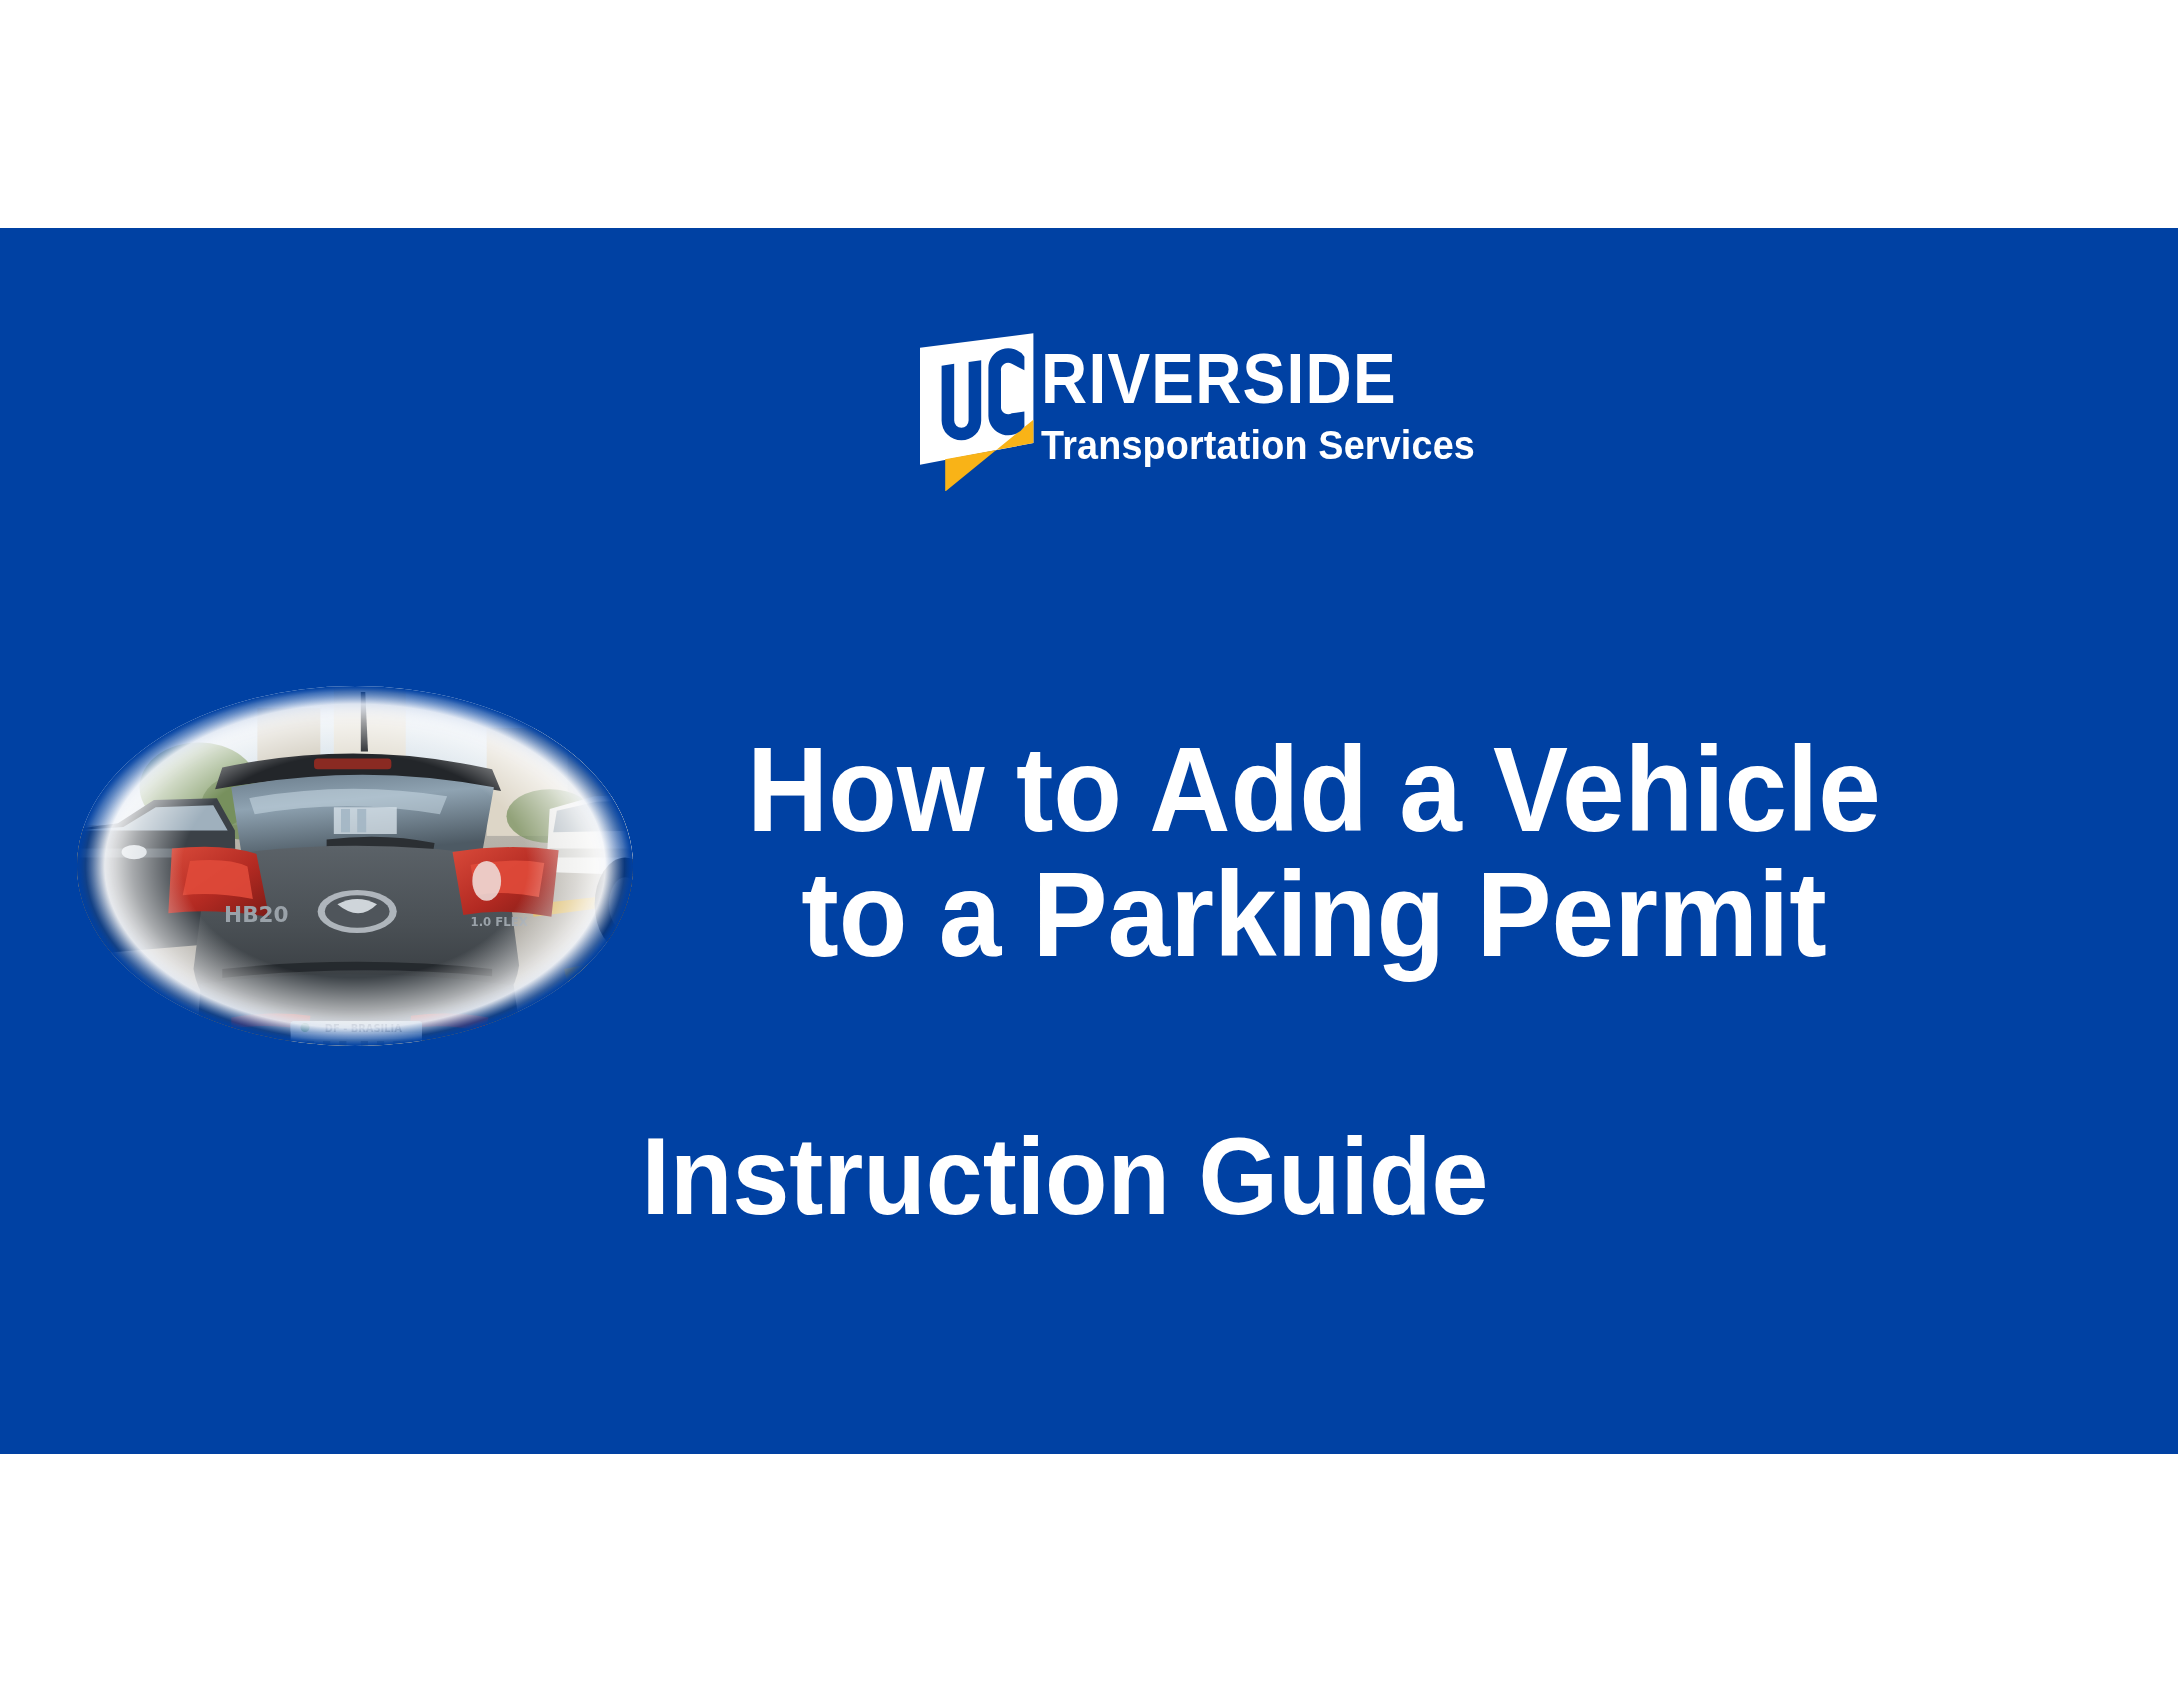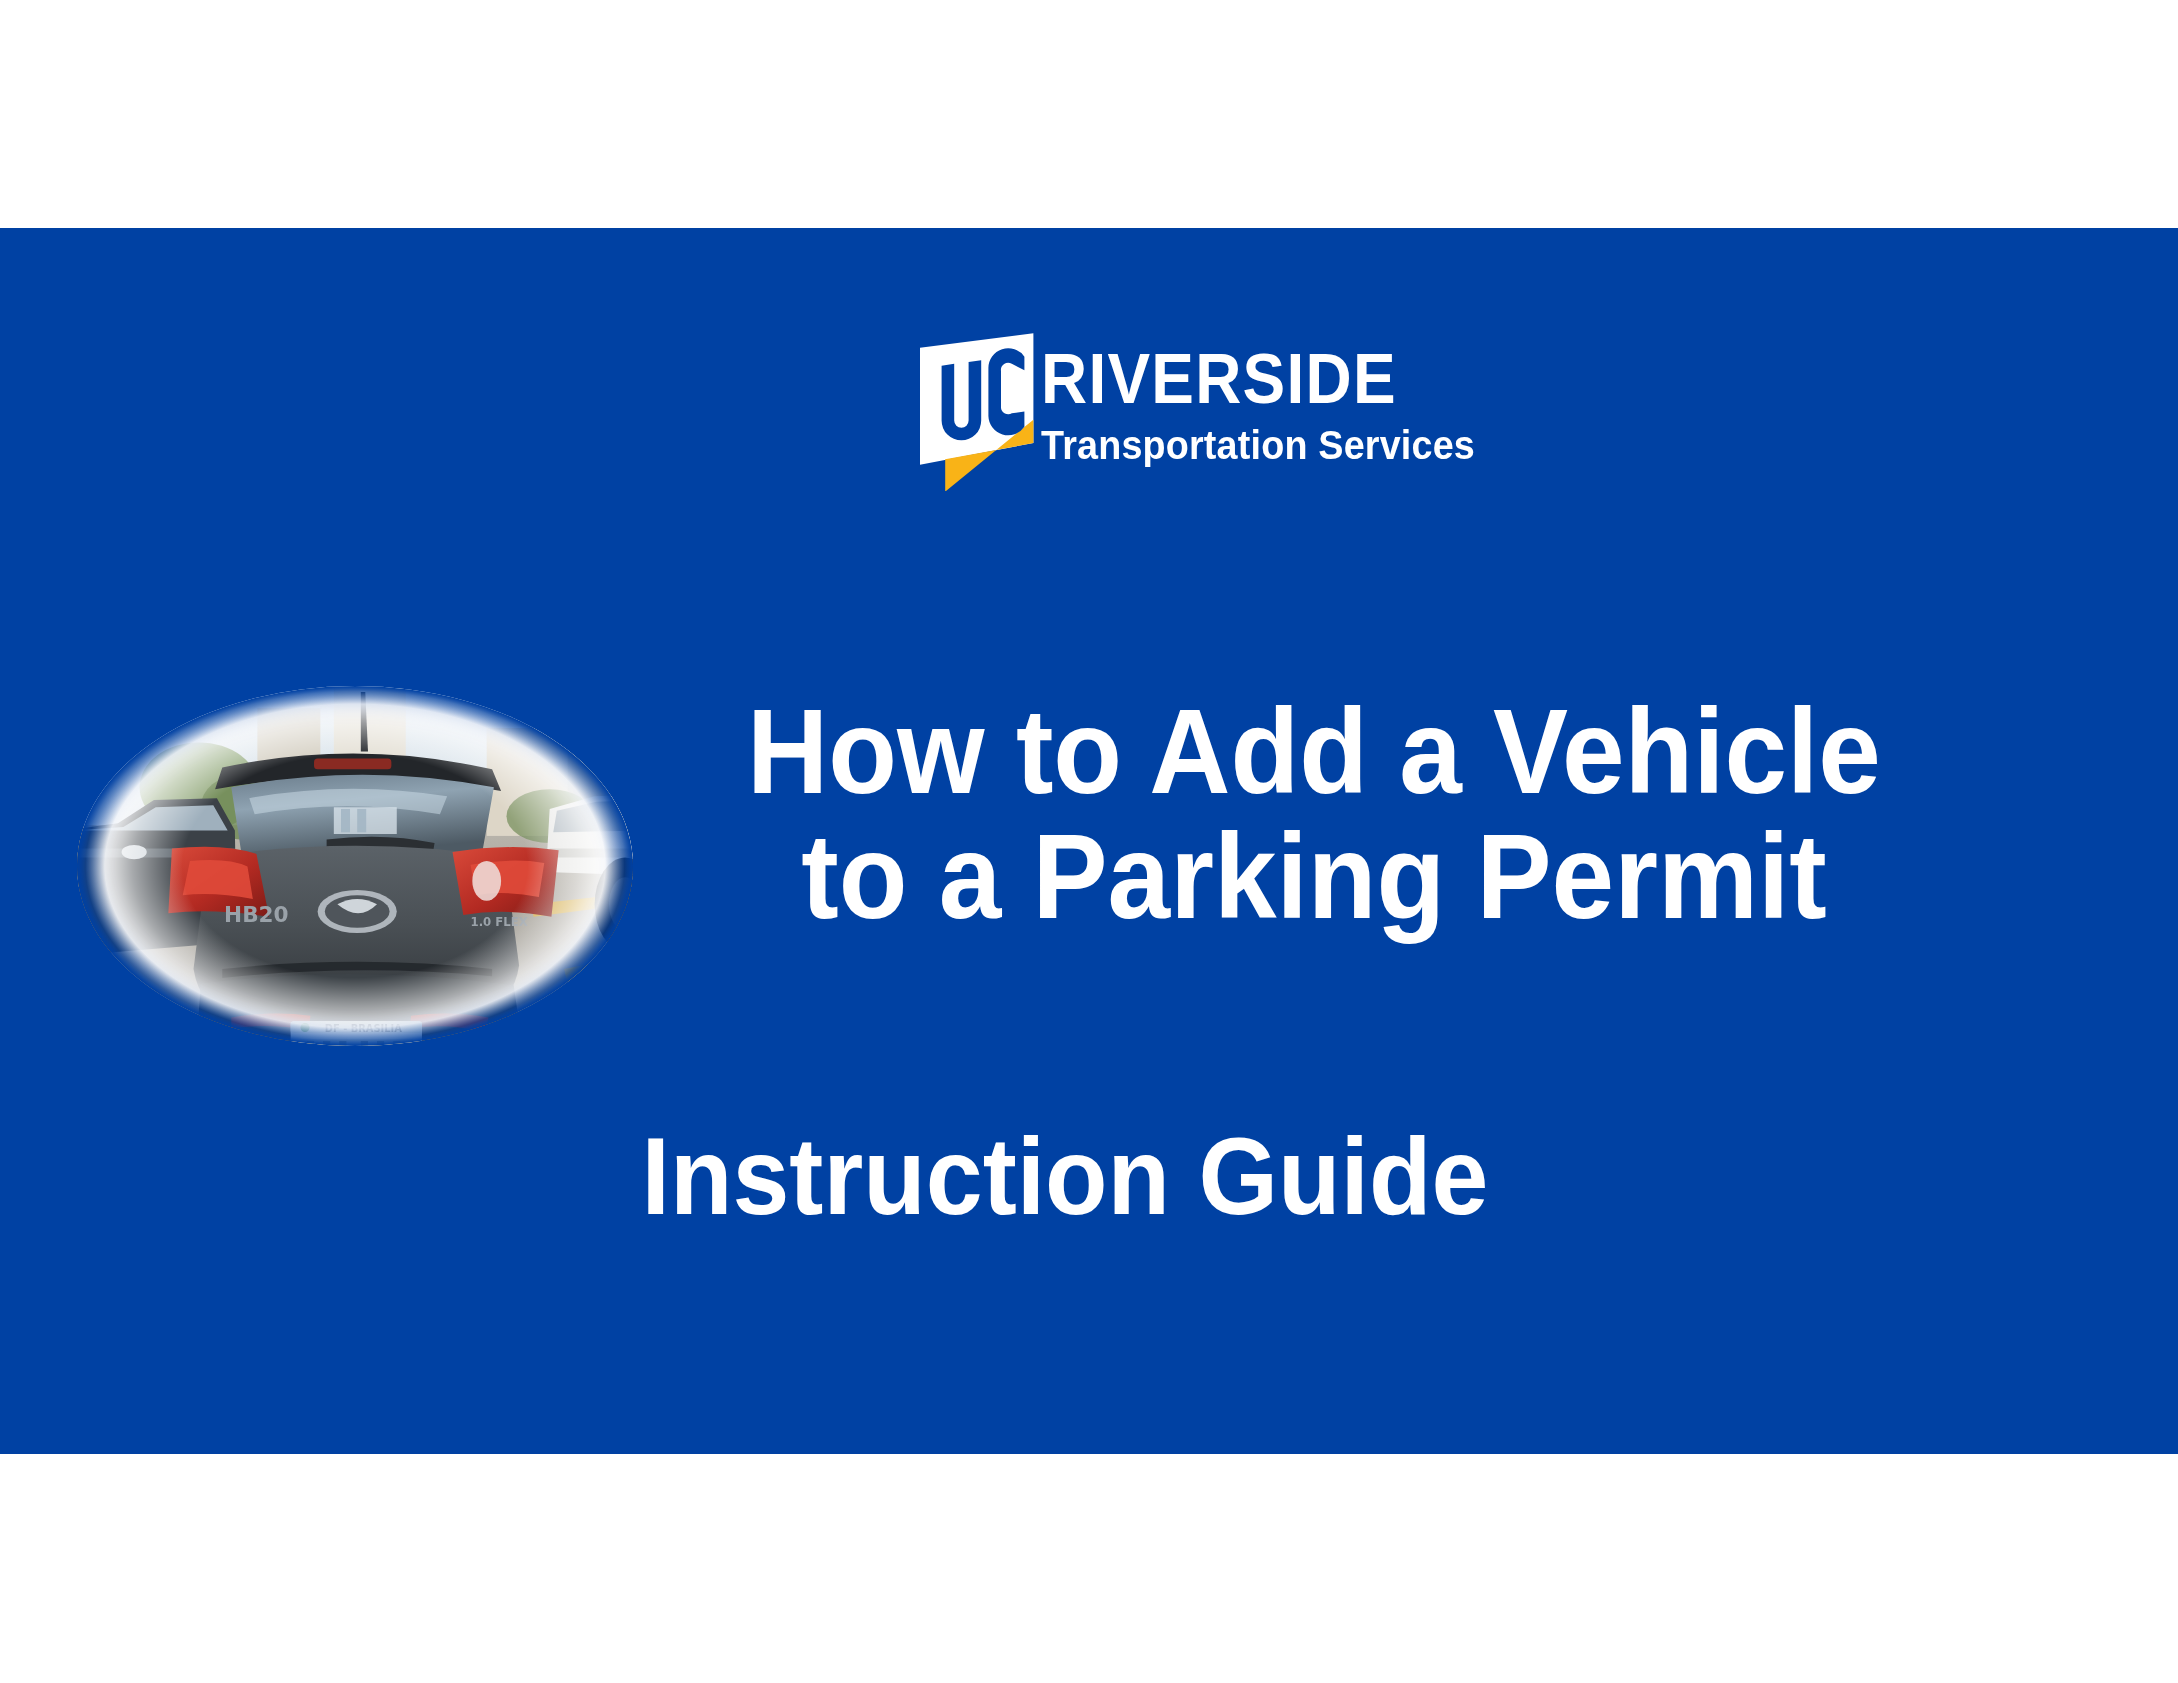--- a/index.html
+++ b/index.html
@@ -133,21 +133,21 @@
     top: 662px;
     width: 603px;
     height: 407px;
     pointer-events: none;
   }
 
   
   .title-block {
     position: absolute;
     left: 594px;
-    top: 689px;
+    top: 727px;
     width: 1440px;
     text-align: center;
   }
   .title-line {
     font-family: "Liberation Sans Narrow", "Liberation Sans", sans-serif;
     font-weight: bold;
     color: #ffffff;
     font-size: 121px;
     line-height: 125px;
     letter-spacing: 0px;

